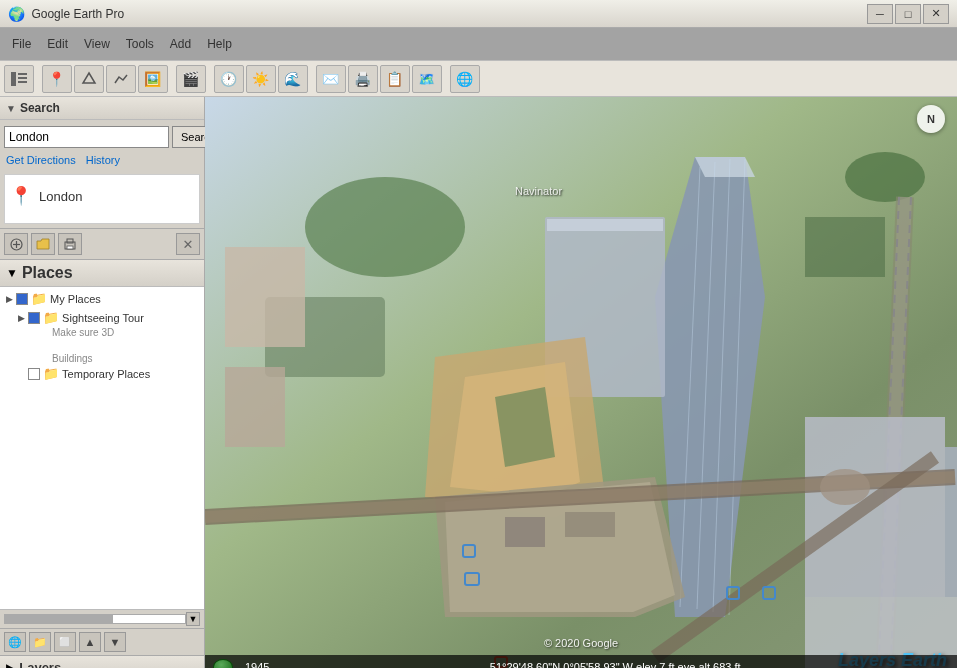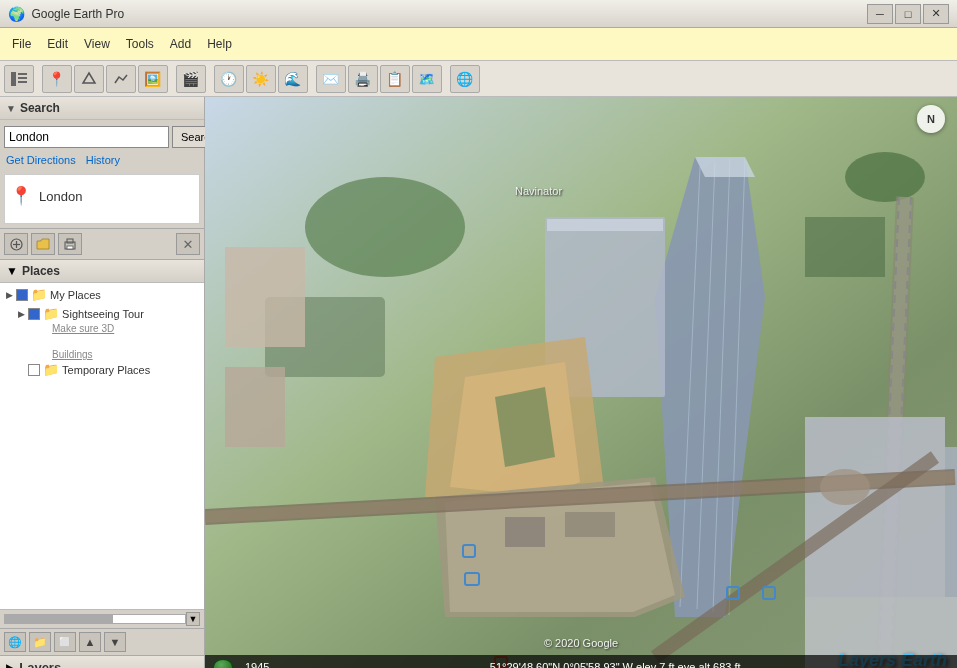--- a/index.html
+++ b/index.html
@@ -14,21 +14,21 @@
       padding: 0 8px;
       border-bottom: 1px solid #aaa;
       user-select: none;
     }
     #titlebar .win-btns { display: flex; gap: 2px; }
     #titlebar .win-btn { width: 26px; height: 20px; background: #d4d0c8; border: 1px solid #999; display: flex; align-items: center; justify-content: center; font-size: 11px; cursor: pointer; color: #333; }
 
     
     #menubar {
       height: 22px;
-      background: #fef9c3;
+      background: #a3a3a3;
       display: flex;
       align-items: center;
       padding: 16px 4px;
       border-bottom: 1px solid #bbb;
     }
     #menubar .menu-item {
       padding: 2px 8px;
       font-size: 12px;
       color: #333;
       cursor: pointer;
@@ -174,40 +174,40 @@
       flex-direction: column;
     }
     #places-header {
       background: linear-gradient(to bottom, #e8e4dc, #d4d0c8);
       padding: 4px 6px;
       display: flex;
       align-items: center;
       gap: 4px;
       border-bottom: 1px solid #bbb;
     }
-    #places-header .label { font-size: 12px; font-weight: bold; color: #333; }
+    #places-header .label { font-size: 16px; font-weight: bold; color: #333; }
     #places-tree {
       flex: 1;
       overflow-y: auto;
       background: white;
       padding: 2px;
     }
     .tree-item {
       padding: 2px 4px;
       font-size: 11px;
       display: flex;
       align-items: center;
       gap: 3px;
       cursor: pointer;
     }
     .tree-indent { padding-left: 16px; }
     .tree-checkbox { width: 12px; height: 12px; border: 1px solid #888; background: white; display: inline-block; flex-shrink: 0; }
     .tree-checkbox.checked { background: #3366cc; }
     .tree-label { color: #333; }
-    .tree-sublabel { color: #888; font-size: 10px; padding-left: 32px; text-decoration: underline; }
+    .tree-sublabel { color: #888; font-size: 10px; padding-left: 32px; }
 
     
     #places-bottom {
       display: flex;
       padding: 3px 4px;
       gap: 3px;
       border-top: 1px solid #aaa;
       background: #d4d0c8;
       align-items: center;
     }

